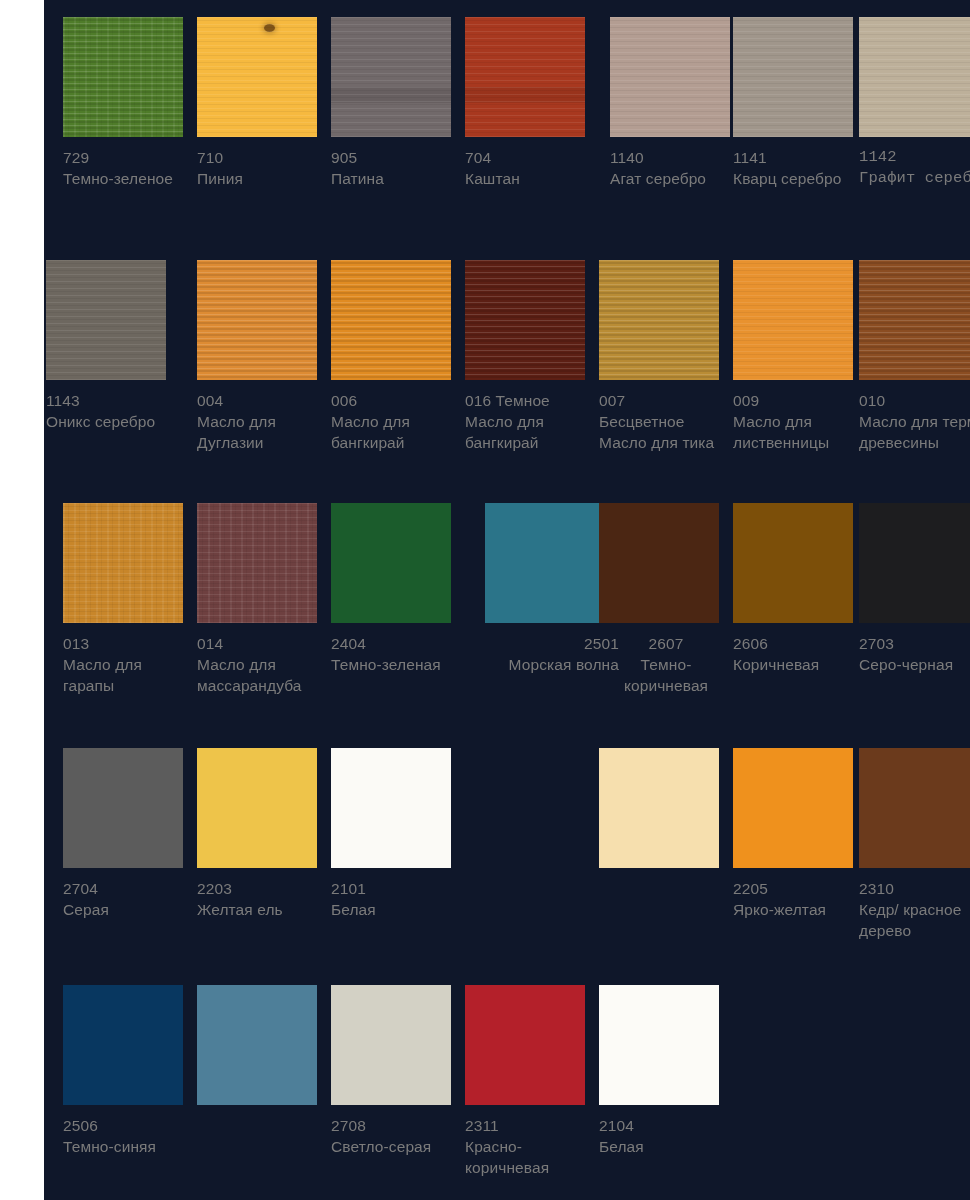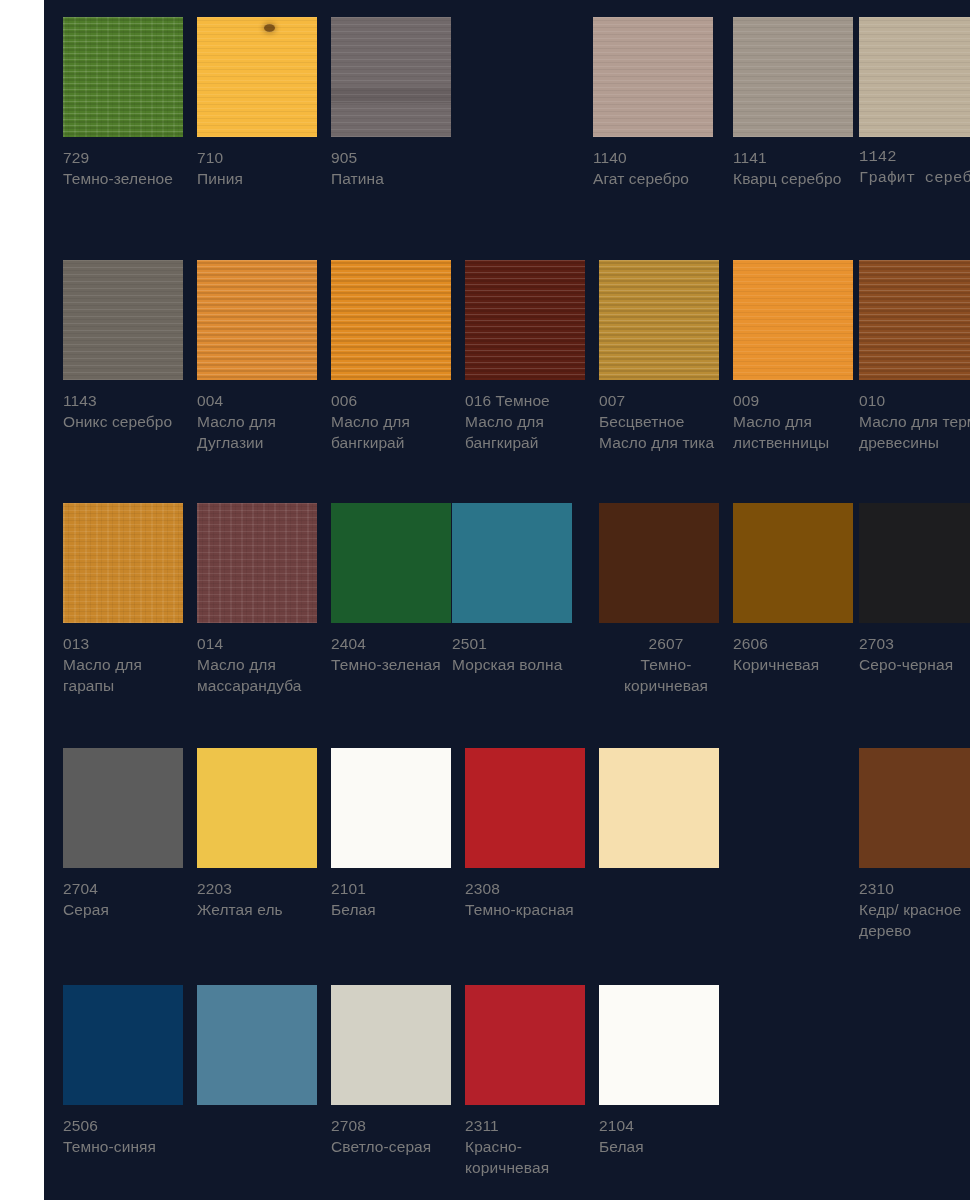--- a/index.html
+++ b/index.html
@@ -154,42 +154,49 @@
           <span class="swatch-name">Пиния</span>
         </div>
       </div>
       <div class="swatch-cell" style="left: 287px; top: 17px;">
         <div class="swatch-chip grain band" title="905 Патина" style="background-color: rgb(113, 105, 106);"></div>
         <div class="swatch-caption">
           <span class="swatch-code">905</span>
           <span class="swatch-name">Патина</span>
         </div>
       </div>
-      <div class="swatch-cell" style="left: 528px; top: 17px; padding-left: 21px;">
+      <div class="swatch-cell" style="left: 421px; top: 17px;">
+        <div class="swatch-chip grain band" title="704 Каштан" style="background-color: rgb(168, 56, 31);"></div>
+        <div class="swatch-caption">
+          <span class="swatch-code">704</span>
+          <span class="swatch-name">Каштан</span>
+        </div>
+      </div>
+      <div class="swatch-cell" style="left: 545px; top: 17px; padding-left: 21px;">
         <div class="swatch-chip grain" title="1140 Агат серебро" style="background-color: rgb(179, 157, 146);"></div>
         <div class="swatch-caption">
           <span class="swatch-code">1140</span>
           <span class="swatch-name">Агат серебро</span>
         </div>
       </div>
       <div class="swatch-cell" style="left: 689px; top: 17px;">
         <div class="swatch-chip grain" title="1141 Кварц серебро" style="background-color: rgb(160, 150, 139);"></div>
         <div class="swatch-caption">
           <span class="swatch-code">1141</span>
           <span class="swatch-name">Кварц серебро</span>
         </div>
       </div>
       <div class="swatch-cell" style="left: 815px; top: 17px; font-family: Liberation Mono, monospace;">
         <div class="swatch-chip grain" title="1142 Графит серебро" style="background-color: rgb(189, 176, 154);"></div>
         <div class="swatch-caption">
           <span class="swatch-code">1142</span>
           <span class="swatch-name">Графит серебро</span>
         </div>
       </div>
-      <div class="swatch-cell" style="left: 19px; top: 260px;">
+      <div class="swatch-cell" style="left: 2px; top: 260px;">
         <div class="swatch-chip grain" title="1143 Оникс серебро" style="background-color: rgb(109, 103, 95);"></div>
         <div class="swatch-caption">
           <span class="swatch-code">1143</span>
           <span class="swatch-name">Оникс серебро</span>
         </div>
       </div>
       <div class="swatch-cell" style="left: 153px; top: 260px;">
         <div class="swatch-chip grain strong" title="004 Масло для Дуглазии" style="background-color: rgb(221, 139, 51);"></div>
         <div class="swatch-caption">
           <span class="swatch-code">004</span>
@@ -245,21 +252,21 @@
           <span class="swatch-name">Масло для массарандуба</span>
         </div>
       </div>
       <div class="swatch-cell" style="left: 287px; top: 503px;">
         <div class="swatch-chip" title="2404 Темно-зеленая" style="background-color: rgb(27, 92, 44);"></div>
         <div class="swatch-caption">
           <span class="swatch-code">2404</span>
           <span class="swatch-name">Темно-зеленая</span>
         </div>
       </div>
-      <div class="swatch-cell" style="left: 408px; top: 503px;">
+      <div class="swatch-cell" style="left: 441px; top: 503px; text-align: right;">
         <div class="swatch-chip" title="2501 Морская волна" style="background-color: rgb(43, 116, 137);"></div>
         <div class="swatch-caption">
           <span class="swatch-code">2501</span>
           <span class="swatch-name">Морская волна</span>
         </div>
       </div>
       <div class="swatch-cell" style="left: 555px; top: 503px; text-align: center;">
         <div class="swatch-chip" title="2607 Темно-коричневая" style="background-color: rgb(75, 38, 19);"></div>
         <div class="swatch-caption">
           <span class="swatch-code">2607</span>
@@ -294,29 +301,29 @@
           <span class="swatch-name">Желтая ель</span>
         </div>
       </div>
       <div class="swatch-cell" style="left: 287px; top: 748px;">
         <div class="swatch-chip" title="2101 Белая" style="background-color: rgb(251, 250, 246);"></div>
         <div class="swatch-caption">
           <span class="swatch-code">2101</span>
           <span class="swatch-name">Белая</span>
         </div>
       </div>
-      <div class="swatch-cell" style="left: 421px; top: 748px;">
-        <div class="swatch-chip" title="2308 Темно-красная" style="background-color: rgb(182, 31, 37);"></div>
-        <div class="swatch-caption">
-          <span class="swatch-code">2308</span>
-          <span class="swatch-name">Темно-красная</span>
-        </div>
-      </div>
       <div class="swatch-cell" style="left: 555px; top: 748px;">
         <div class="swatch-chip" title="2204 Слоновая кость" style="background-color: rgb(246, 223, 174);"></div>
+      </div>
+      <div class="swatch-cell" style="left: 689px; top: 748px;">
+        <div class="swatch-chip" title="2205 Ярко-желтая" style="background-color: rgb(239, 145, 29);"></div>
+        <div class="swatch-caption">
+          <span class="swatch-code">2205</span>
+          <span class="swatch-name">Ярко-желтая</span>
+        </div>
       </div>
       <div class="swatch-cell" style="left: 815px; top: 748px;">
         <div class="swatch-chip" title="2310 Кедр/ красное дерево" style="background-color: rgb(107, 58, 28);"></div>
         <div class="swatch-caption">
           <span class="swatch-code">2310</span>
           <span class="swatch-name">Кедр/ красное дерево</span>
         </div>
       </div>
       <div class="swatch-cell" style="left: 19px; top: 985px;">
         <div class="swatch-chip" title="2506 Темно-синяя" style="background-color: rgb(8, 55, 96);"></div>

